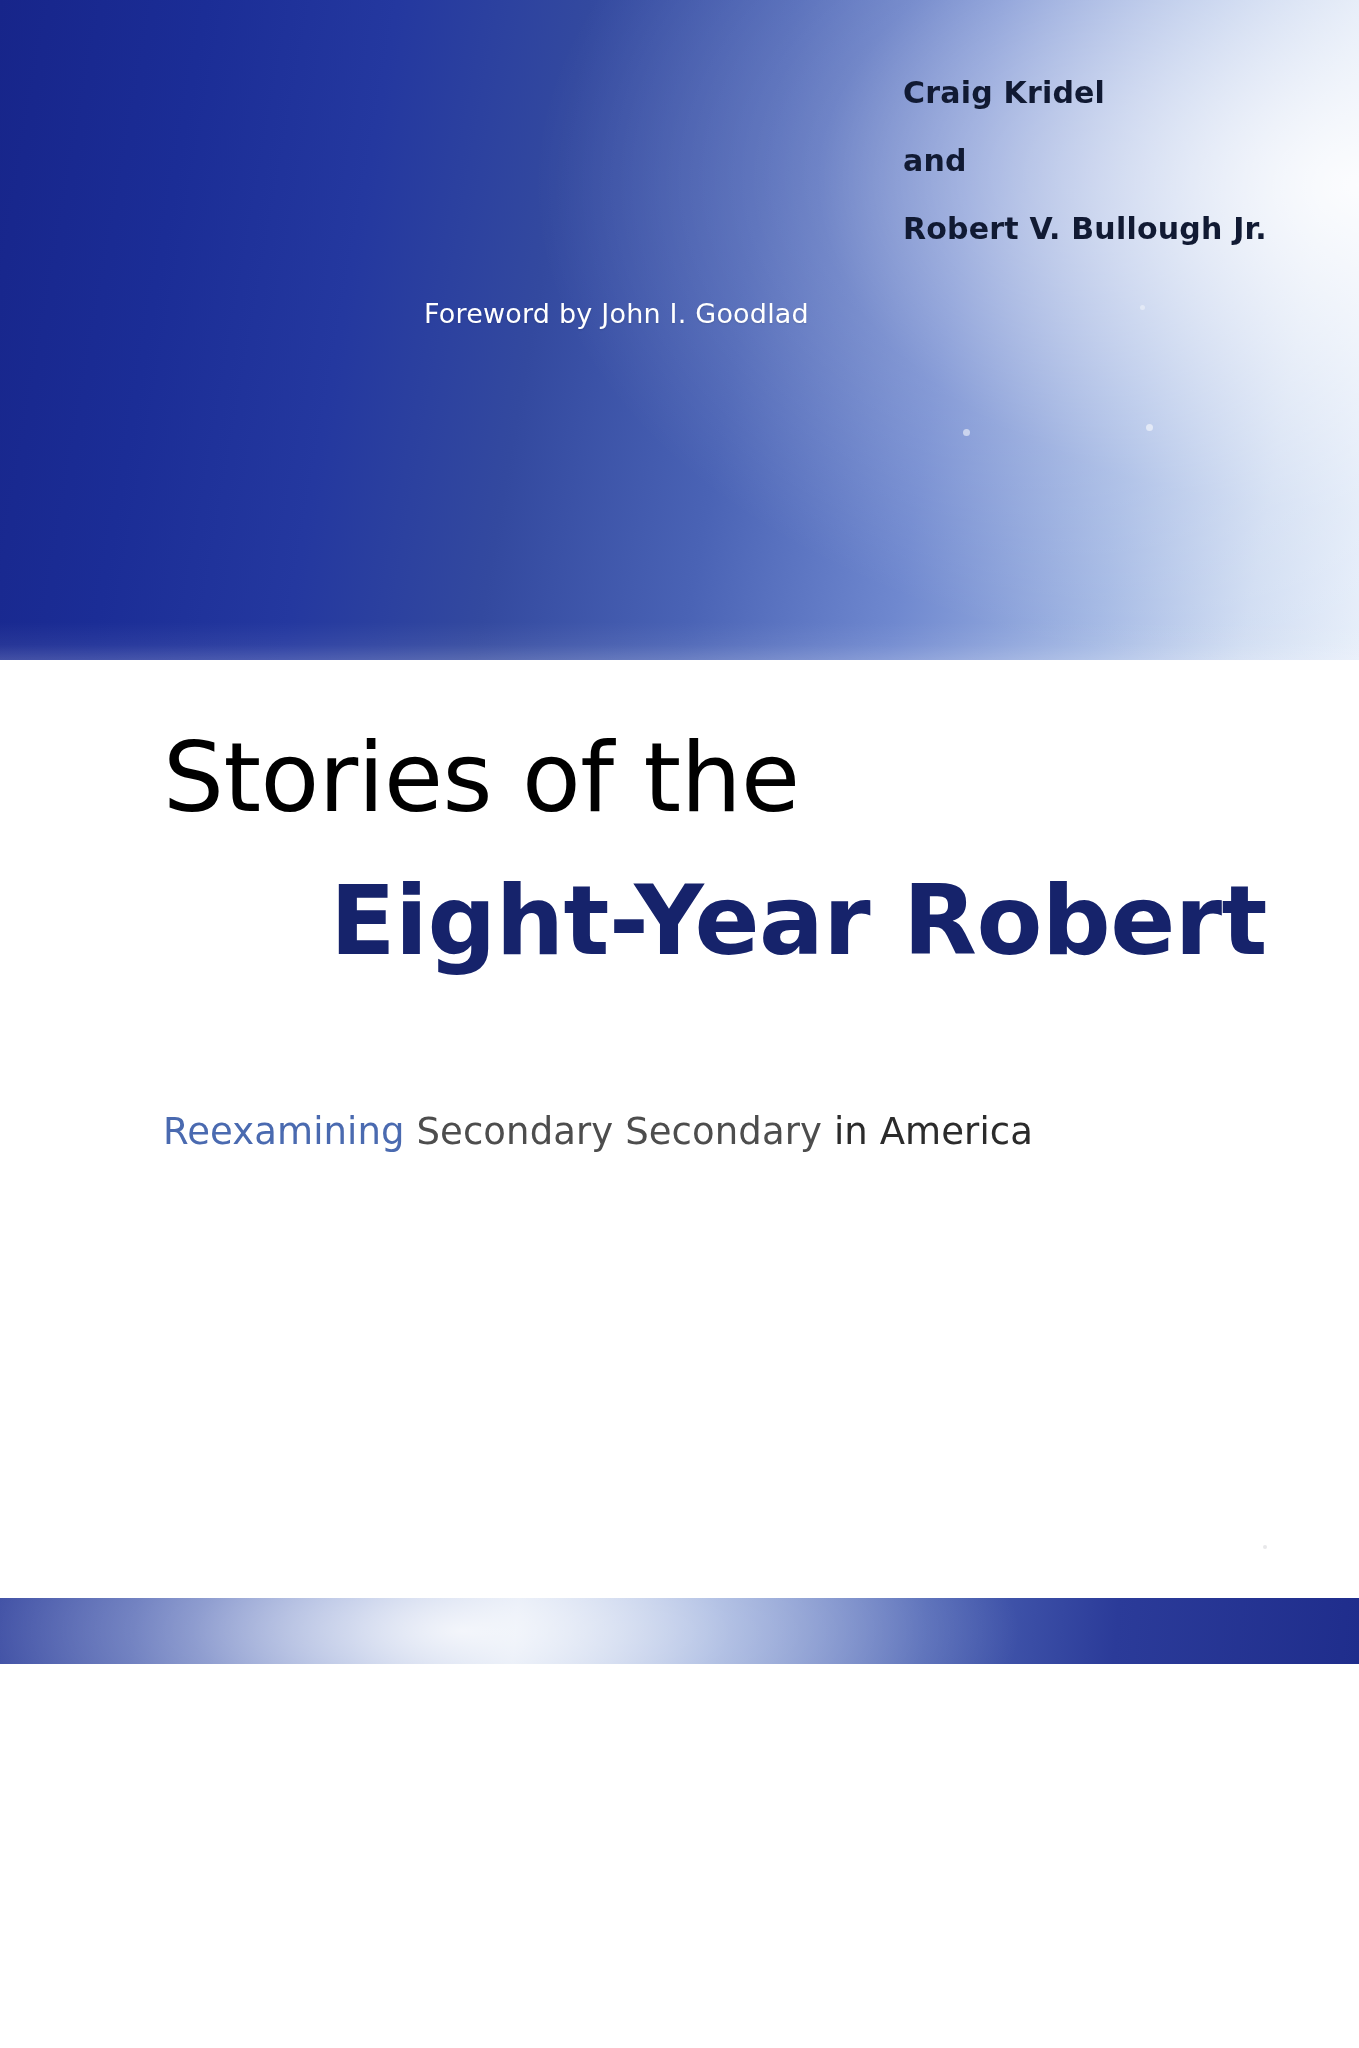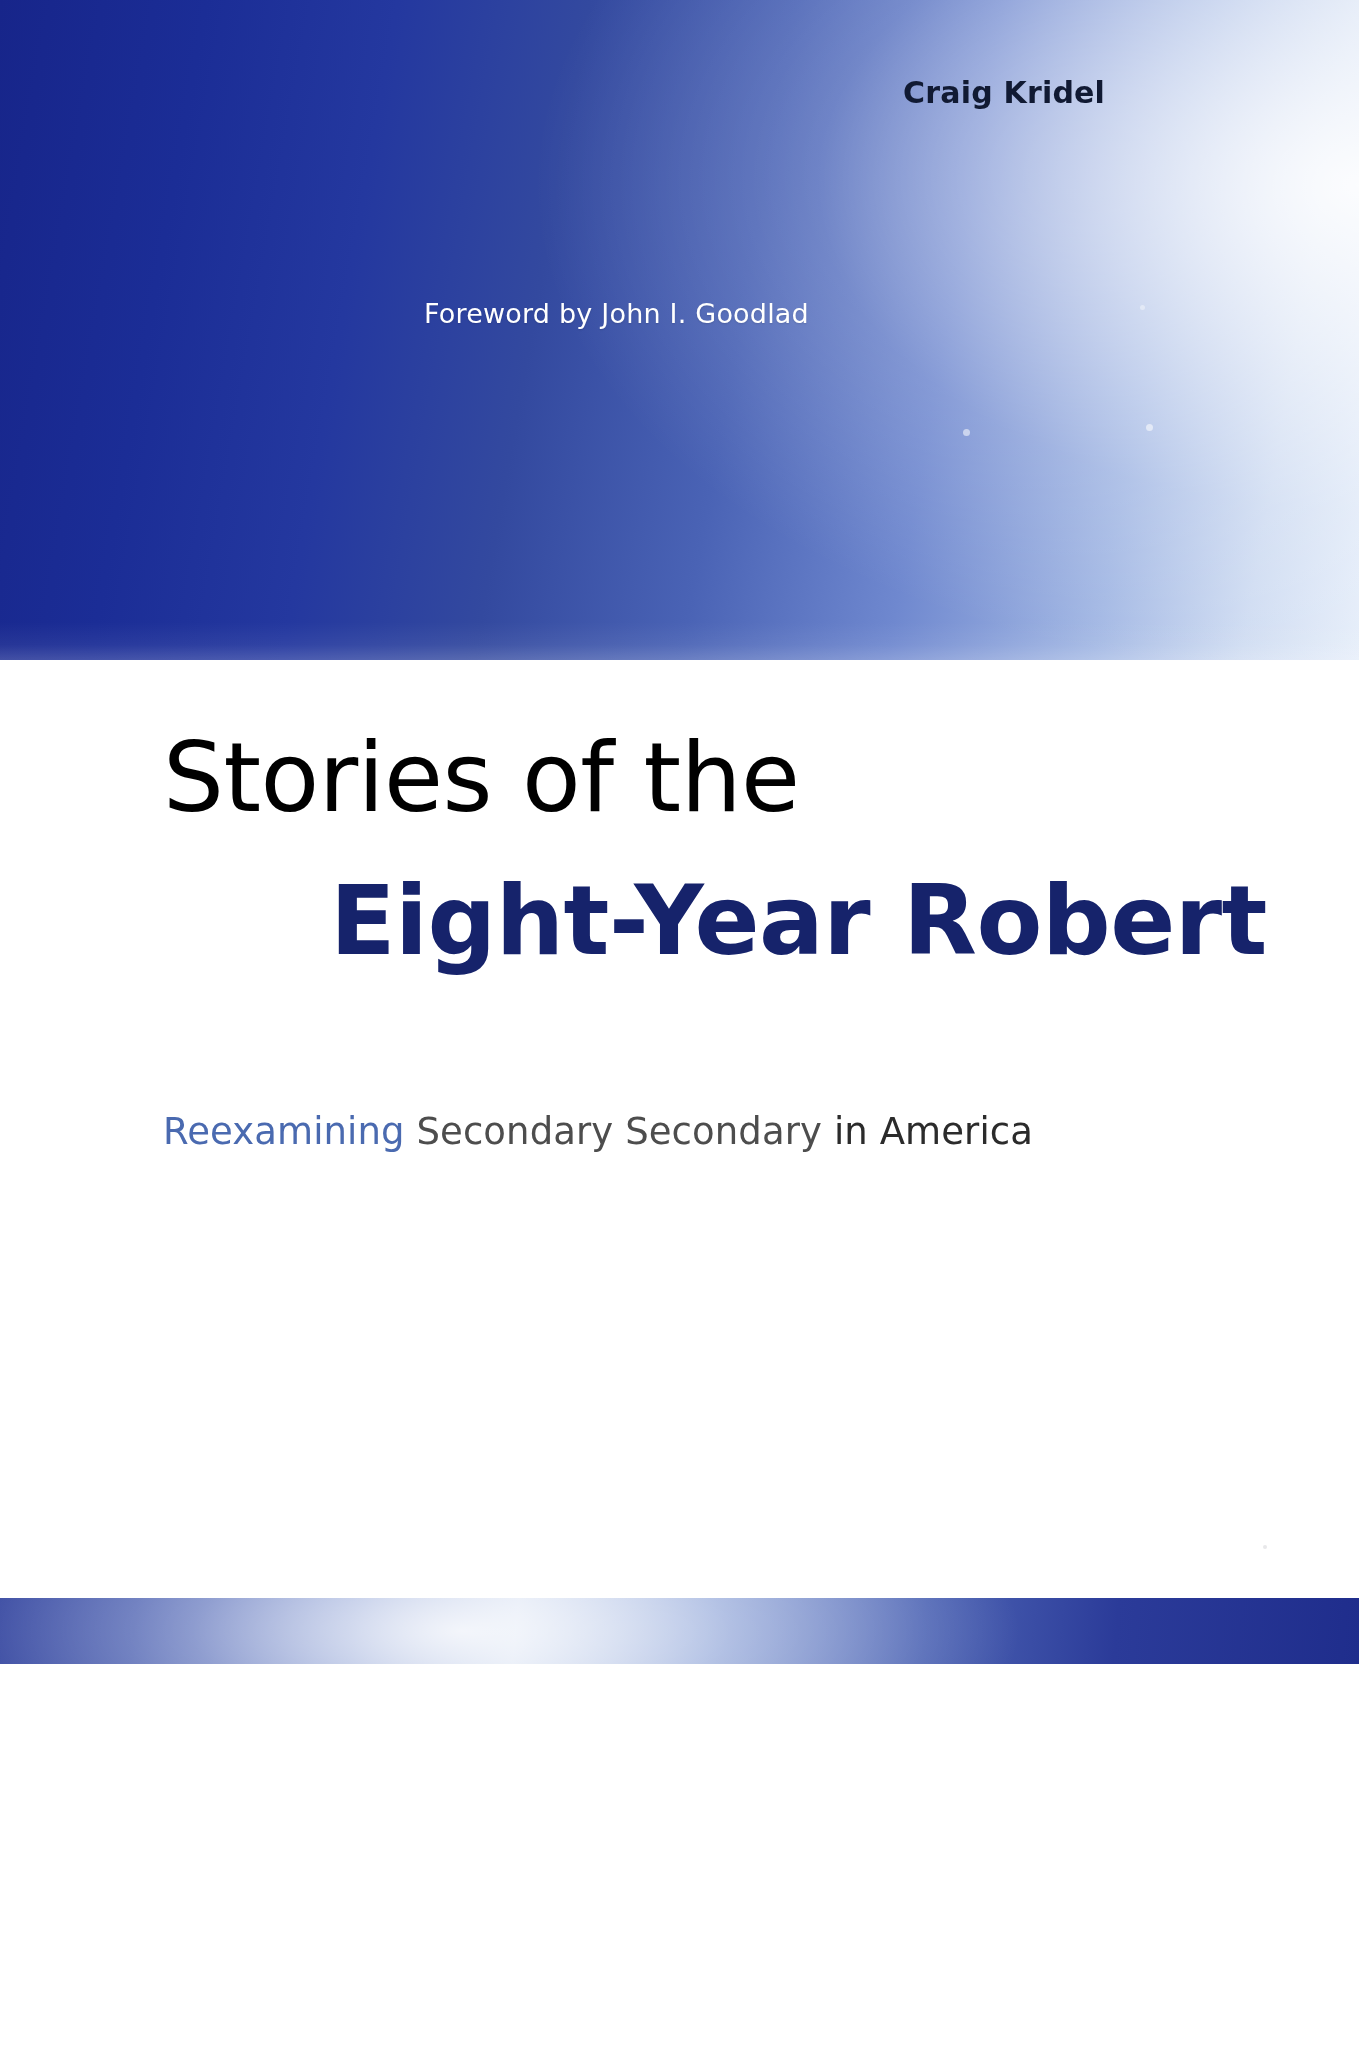--- a/index.html
+++ b/index.html
@@ -160,20 +160,22 @@
 <div class="cover">
 
   <div class="top-band">
     <span class="dot d1"></span>
     <span class="dot d2"></span>
     <span class="dot d3"></span>
   </div>
 
   <div class="authors">
     <div class="author-line">Craig Kridel</div>
+    <div class="author-line small">and</div>
+    <div class="author-line">Robert V. Bullough Jr.</div>
   </div>
 
   <div class="foreword">Foreword by John I. Goodlad</div>
 
   <div class="title-area">
     <div class="title-line-1">Stories of the</div>
     <div class="title-line-2">Eight-Year Robert</div>
   </div>
 
   <div class="subtitle">

